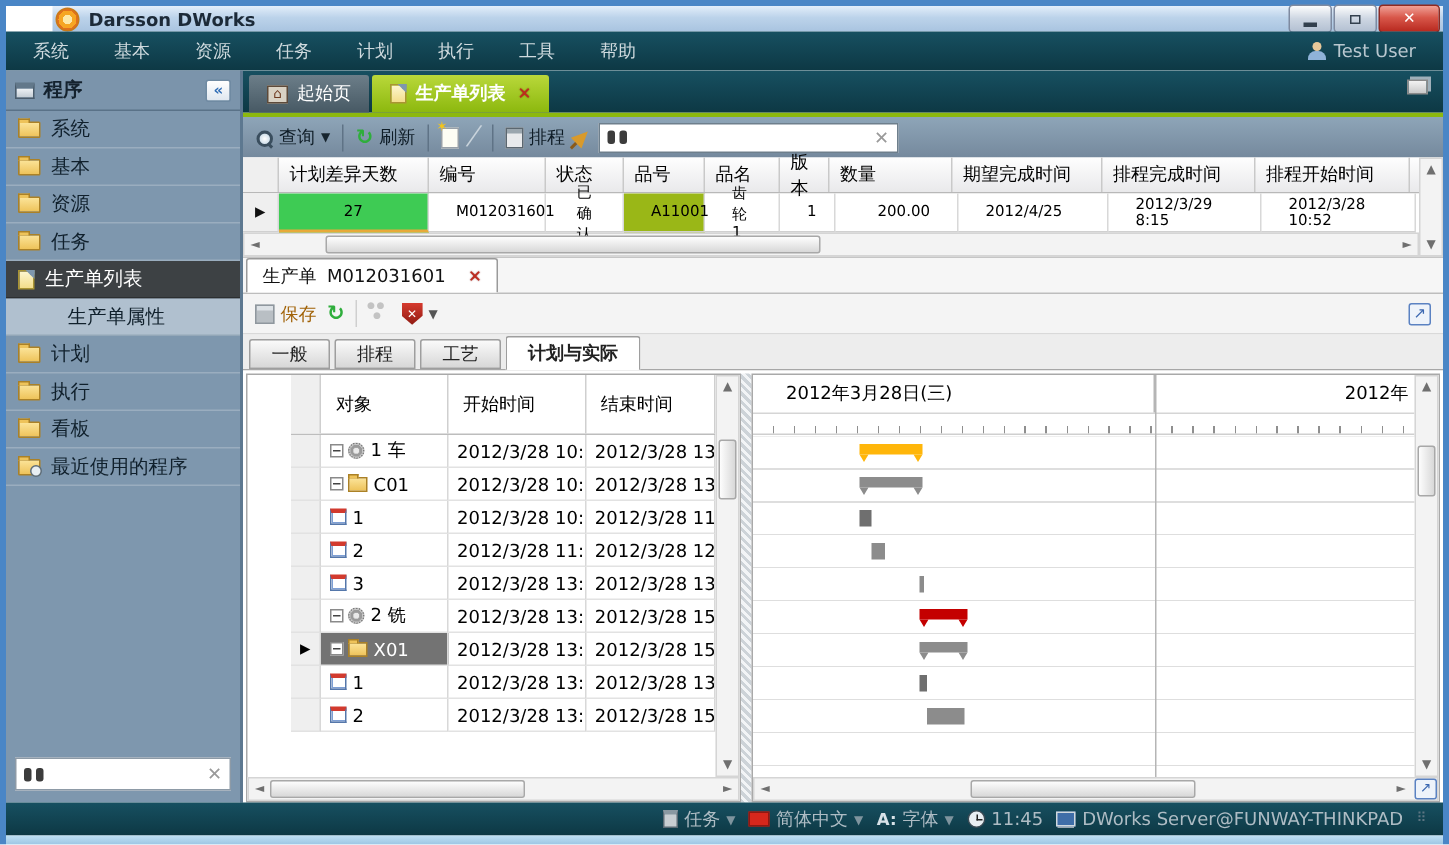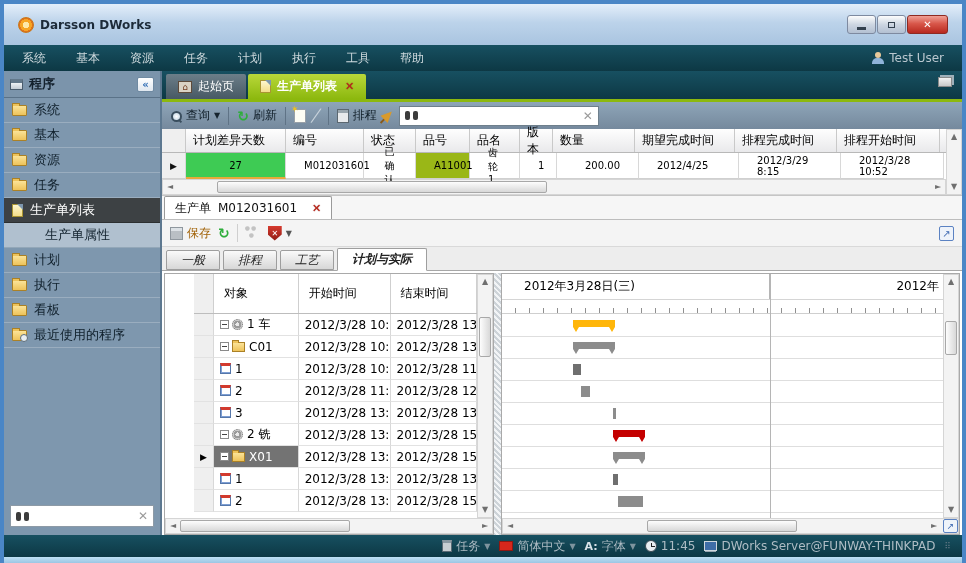--- a/index.html
+++ b/index.html
@@ -1,20 +1,20 @@
 <!DOCTYPE html>
 <html><head>
 <meta charset="utf-8">
 <style>
   * { margin:0; padding:0; box-sizing:border-box; font-family:"DejaVu Sans","Liberation Sans",sans-serif; }
   html,body { width:966px; height:563px; overflow:hidden; background:#d8e6f2; }
   .window { width:966px; height:563px; border:4px solid #4a86c6; border-bottom:none; background:#fff; display:flex; flex-direction:column; }
 
   
-  .titlebar { height:41px; background:linear-gradient(#e3eefa,#bcd3ea 45%,#a9c4e0); display:flex; align-items:center; padding:0 14px; flex:0 0 auto; }
+  .titlebar { height:17px; background:linear-gradient(#e3eefa,#bcd3ea 45%,#a9c4e0); display:flex; align-items:center; padding:0 2px; flex:0 0 auto;margin-left:31px; }
   .app-icon { width:16px; height:16px; border-radius:8px; background:radial-gradient(circle at 50% 50%, #fde9a8 0 3px, #f6a623 3px 6px, #e2701d 6px 8px); border:1px solid #c87a18; margin-right:6px; }
   .title-text { font-size:12px; font-weight:bold; color:#1c2a38; }
   .win-btns { margin-left:auto; display:flex; gap:1px; padding-top:0px; }
   .win-btn { width:29px; height:19px; border:1px solid #7e8aa0; border-radius:3px; background:linear-gradient(#fdfdfd,#cdd6e2 50%,#b3c0d2); display:flex; align-items:center; justify-content:center; font-size:10px; color:#33404e; }
   .win-btn.close { width:41px; background:linear-gradient(#f0a096,#d8574a 45%,#b8291f); color:#fff; font-weight:bold; border-color:#8e2a22; }
   .win-btn .sq { width:7px; height:6px; border:1px solid #33404e; display:block; }
   .win-btn .mi { width:9px; height:3px; background:#33404e; display:block; margin-top:7px; }
 
   
   .menubar { height:26px; background:linear-gradient(#175061,#0d3844); display:flex; align-items:center; padding:0 18px; flex:0 0 auto; }
@@ -109,21 +109,21 @@
   .toolbar2 { height:27px; background:#f4f4f4; border-bottom:1px solid #d9d9d9; display:flex; align-items:center; gap:7px; padding:0 8px; font-size:12px; flex:0 0 auto; }
   .save-icon { width:13px; height:13px; background:#b9bfc4; border:1px solid #8f979e; box-shadow:inset 0 3px 0 #dde2e6; }
   .save-lbl { color:#a16207; }
   .t2sep { width:1px; height:18px; background:#cfcfcf; }
   .flow-icon { width:16px; height:12px; position:relative; opacity:0.45; }
   .flow-icon::before { content:'●●'; position:absolute; left:0; top:-3px; font-size:6px; color:#8a8a8a; letter-spacing:1px; }
   .flow-icon::after { content:'●'; position:absolute; left:4px; top:4px; font-size:6px; color:#8a8a8a; }
   .shield-icon { width:14px; height:15px; background:linear-gradient(#d63a2e,#8e1a12); clip-path:polygon(0 0,100% 0,100% 60%,50% 100%,0 60%); display:flex; align-items:center; justify-content:center; color:#fff; font-size:8px; font-weight:bold; }
   .extlink-icon { margin-left:auto; width:15px; height:15px; border:1px solid #5b82c2; border-radius:2px; color:#3b67b0; font-size:10px; line-height:13px; text-align:center; background:#eef3fa; }
   .subtabs { height:24px; background:#ededed; display:flex; align-items:flex-end; padding-left:4px; border-bottom:1px solid #a7a7a7; flex:0 0 auto; }
-  .subtab { height:20px; padding:0 14px; display:flex; align-items:center; font-size:12px; color:#222; background:linear-gradient(#fafafa,#d7d7d7); border:1px solid #9e9e9e; margin-right:3px; border-radius:2px 2px 0 0;font-style:italic; }
+  .subtab { height:20px; padding:0 14px; display:flex; align-items:center; font-size:12px; color:#222; background:linear-gradient(#fafafa,#d7d7d7); border:1px solid #9e9e9e; margin-right:3px; border-radius:2px 2px 0 0; }
   .subtab.active { height:23px; background:#fff; border-bottom:1px solid #fff; margin-bottom:-1px; font-weight:bold; }
 
   
   .doc-content { flex:1; display:flex; min-height:0; background:#fff; padding:2px 2px 0 2px; }
   .tree-pane { width:330px; border:1px solid #a9a9a9; display:flex; flex-direction:column; flex:0 0 auto; min-height:0; }
   .splitter { width:7px; background:repeating-linear-gradient(45deg,#cdd3d8 0 2px,#f2f4f6 2px 4px); flex:0 0 auto; }
   .tree-body { flex:1; display:flex; min-height:0; }
   .tree-grid { flex:1; overflow:hidden;padding-left:29px; }
   .t-headrow { height:40px; display:flex; border-bottom:1px solid #bdbdbd; background:#fff; }
   .t-headrow .th { display:flex; align-items:center; padding-left:10px; font-size:12px; color:#000; border-right:1px solid #cfcfcf; }

